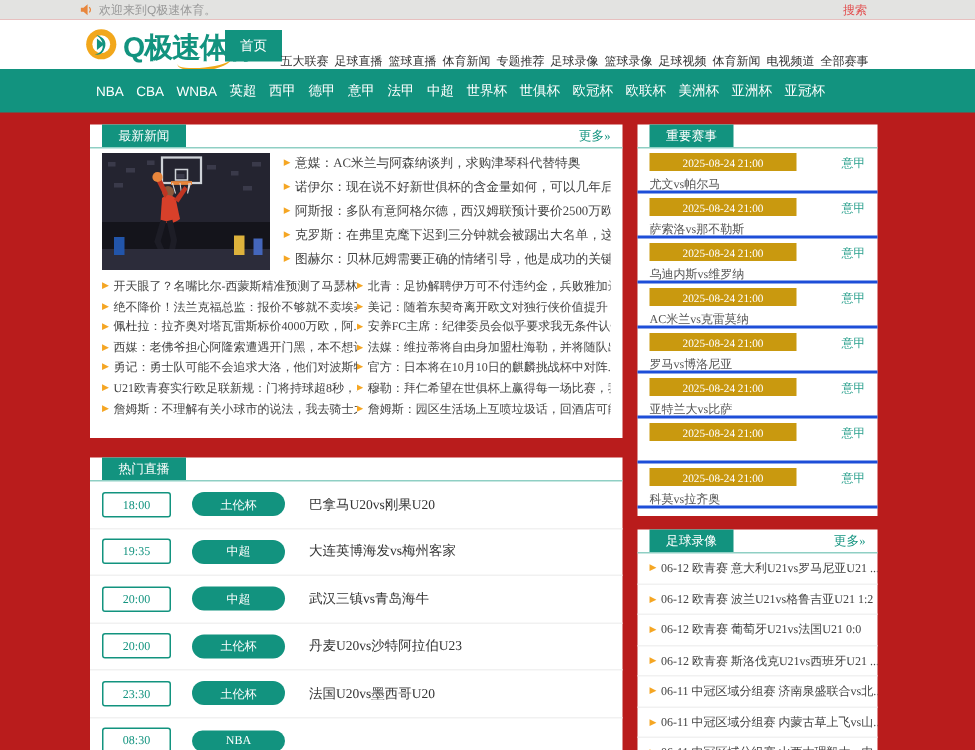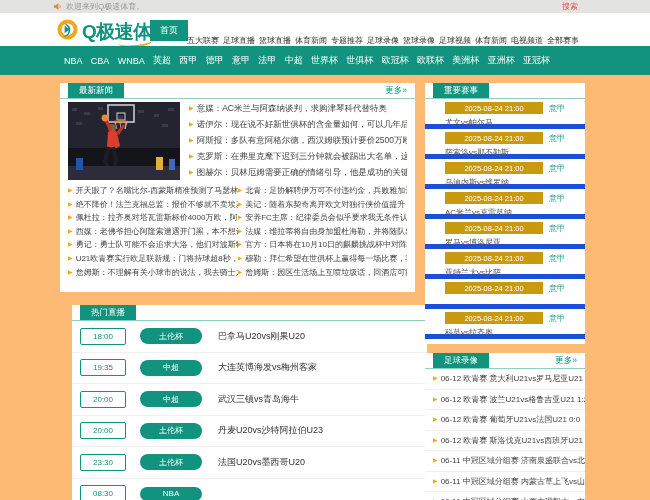--- a/index.html
+++ b/index.html
@@ -1,20 +1,20 @@
 <!DOCTYPE html>
 <html style="--accent: #12937F; --gold: #C9990F; --orange: #F5A623; --red: #E25050;"><head>
 <meta charset="utf-8">
 <style>
   :root{
     --accent:#12937F; --accent-light:#8FCFC4; --gold:#C9990F;
     --orange:#F5A623; --red:#E25050; --swoosh:#F0A818;
   }
   html,body{margin:0;padding:0;}
-  .screen{position:relative;width:650px;height:500px;background:#fdba74;overflow:hidden;
+  .screen{position:relative;width:650px;height:500px;background:#b91c1c;overflow:hidden;
           font-family:"Liberation Sans",sans-serif;-webkit-font-smoothing:antialiased;}
   a{text-decoration:none;cursor:pointer;}
 
   
   .topbar{position:absolute;top:0;left:0;right:0;height:13px;background:#e3e3e1;
           font-size:8px;color:#999;line-height:13px;}
   .speaker-icon{position:absolute;left:53px;top:2px;}
   .welcome{position:absolute;left:66px;top:0;}
   .search-link{position:absolute;right:72px;top:0;color:var(--red);}
 
@@ -28,47 +28,47 @@
             font-size:9px;padding:4px 10px;}
   .main-nav{position:absolute;left:187px;top:0;height:33px;display:flex;align-items:flex-end;gap:4px;}
   .nav-item{font-size:8px;color:#333;white-space:nowrap;}
 
   
   .league-bar{position:absolute;top:46px;left:0;right:0;height:29px;background:var(--accent);
               display:flex;align-items:center;justify-content:space-between;padding:0 100px 0 64px;}
   .league-item{color:#fff;font-size:9px;white-space:nowrap;}
 
   
-  .panel{position:absolute;background:#fff;box-sizing:border-box;}
+  .panel{position:absolute;background:#fff;box-sizing:border-box;font-family:Liberation Serif, serif;}
   .panel-head{position:relative;height:15px;border-bottom:1.5px solid var(--accent-light);}
   .tab{position:absolute;left:8px;top:0;height:15px;line-height:15px;padding:0 11px;
        background:var(--accent);color:#fff;font-size:8.5px;}
   .more-link{position:absolute;right:8px;top:2px;font-size:8.5px;color:var(--accent);}
 
   .news-panel{left:60px;top:83px;width:355px;height:209px;}
   .news-top{display:flex;padding:3px 8px 2px;}
   .news-img{width:112px;height:78px;flex:none;display:block;}
   .featured{flex:1;margin:0;padding:1px 0 1px 9px;list-style:none;display:flex;
             flex-direction:column;justify-content:space-between;min-width:0;}
   .news-line{font-size:8.5px;color:#444;white-space:nowrap;overflow:hidden;}
   .bullet{color:var(--orange);font-size:6px;margin-right:3px;vertical-align:1px;}
   .news-cols{display:flex;padding:2px 8px 0;}
   .col{width:50%;list-style:none;margin:0;padding:0;min-width:0;}
   .col li{height:13.6px;line-height:13.6px;font-size:8px;color:#444;white-space:nowrap;overflow:hidden;}
 
-  .live-panel{left:72px;top:305px;width:355px;height:195px;}
+  .live-panel{left:60px;top:305px;width:355px;height:195px;}
   .live-row{height:30.5px;display:flex;align-items:center;padding:0 8px;border-bottom:1px solid #f1f1f1;}
   .time-badge{width:44px;flex:none;text-align:center;border:1px solid var(--accent);color:var(--accent);
               background:#fff;font-size:8px;padding:3px 0;border-radius:2px;}
   .live-league{width:62px;flex:none;text-align:center;background:var(--accent);color:#fff;
                font-size:8px;padding:2.5px 0;border-radius:9px;margin-left:14px;}
   .live-match{margin-left:16px;font-size:9px;color:#333;white-space:nowrap;overflow:hidden;}
 
   .matches-panel{left:425px;top:83px;width:160px;height:261px;}
-  .match-item{height:30px;box-sizing:border-box;padding:3px 20px 0;border-bottom:5px solid #1d4ed8;}
+  .match-item{height:30px;box-sizing:border-box;padding:3px 8px 0;border-bottom:2px solid #1d4ed8;}
   .match-top{display:flex;justify-content:space-between;align-items:center;}
   .date-badge{background:var(--gold);color:#fff;font-size:7.5px;width:98px;text-align:center;padding:1.5px 0;}
   .match-league{color:#2AA08D;font-size:8px;}
   .match-name{font-size:8px;color:#555;margin-top:3px;white-space:nowrap;overflow:hidden;}
 
   .videos-panel{left:425px;top:353px;width:160px;height:147px;}
   .video-item{height:19.5px;line-height:19.5px;border-bottom:1px solid #f1f1f1;padding:0 6px 0 8px;
               font-size:8px;color:#444;white-space:nowrap;overflow:hidden;}
 </style>
 </head>

